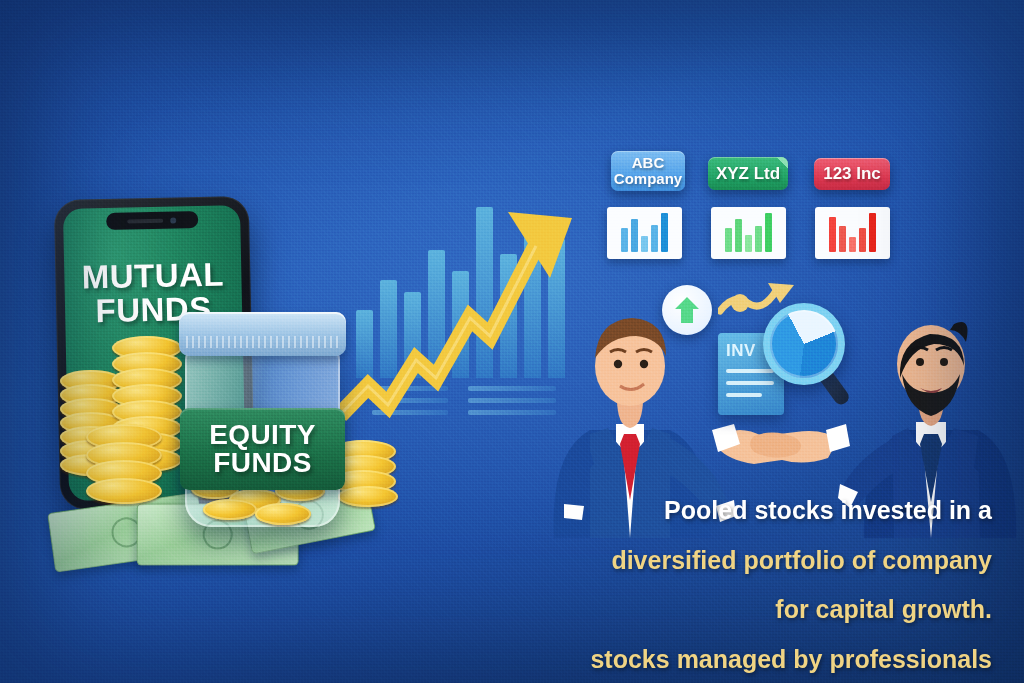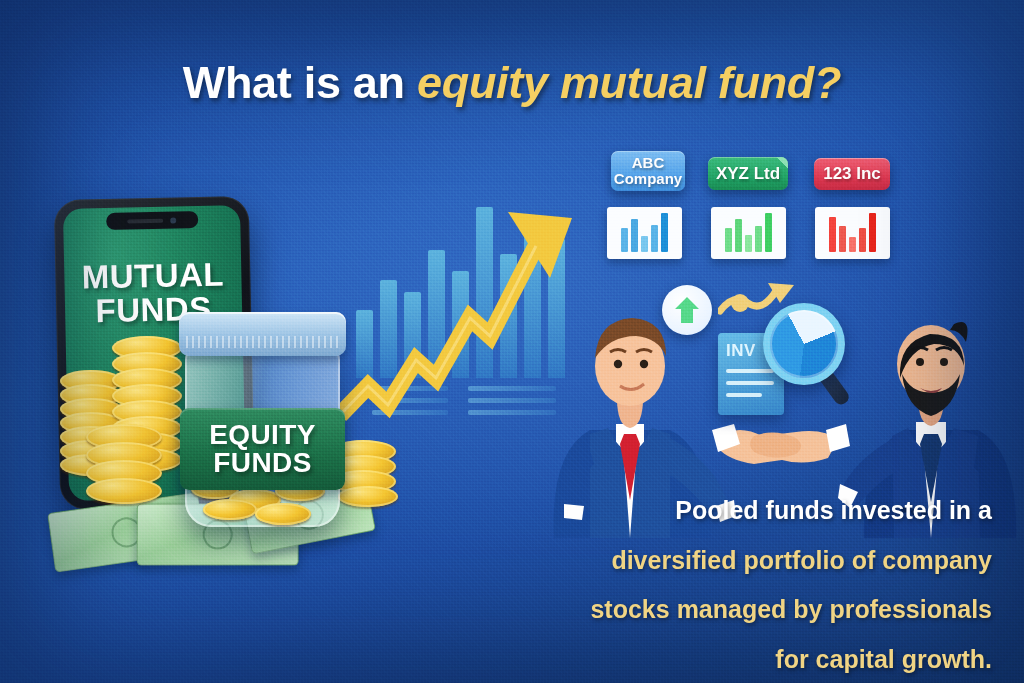--- a/index.html
+++ b/index.html
@@ -351,25 +351,21 @@
   <div class="mag">
     <div class="mag-handle"></div>
     <div class="mag-ring">
       <div class="mag-lens"></div>
     </div>
   </div>
 
   <div class="weave"></div>
   <div class="vignette"></div>
 
-  <div id="title">
-    <span class="w">What is an</span>
-    <span class="y">equity mutual fund?</span>
-  </div>
 
   <div id="body">
-    <div class="l0">Pooled funds invested in a</div>
+    <div class="l0">Pooled stocks invested in a</div>
     <div class="ly">diversified portfolio of company</div>
+    <div class="ly">for capital growth.</div>
     <div class="ly">stocks managed by professionals</div>
-    <div class="ly">for capital growth.</div>
   </div>
 
 </div>
 
 </body></html>

